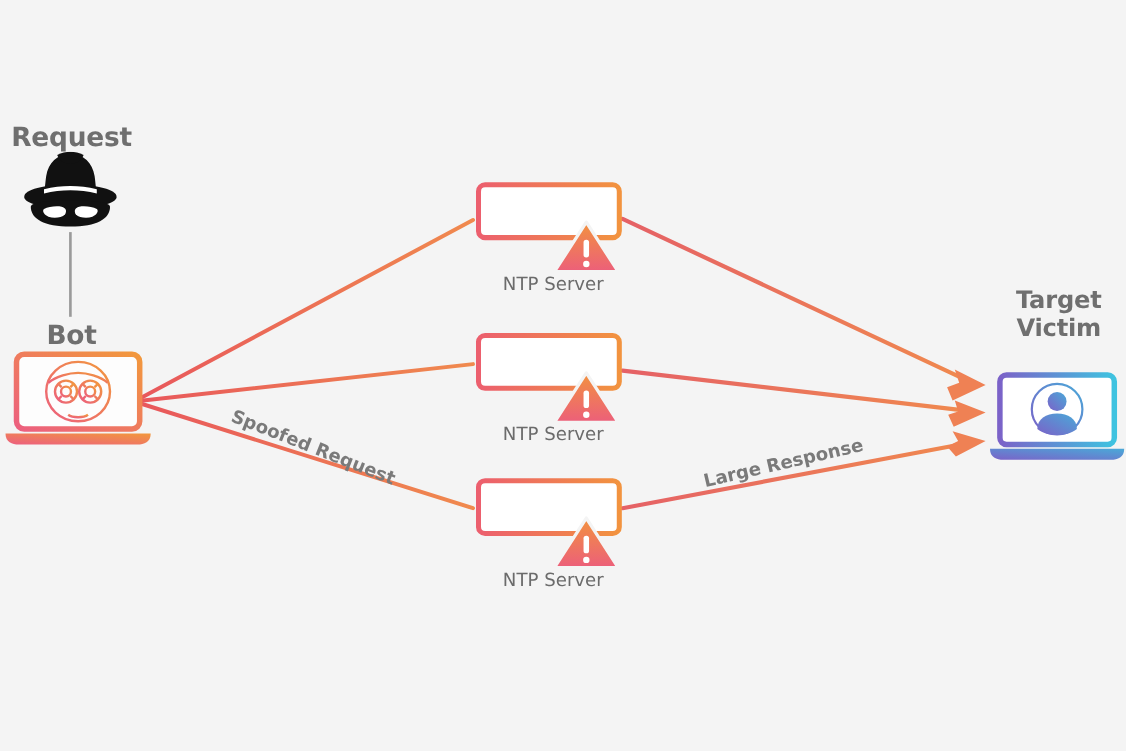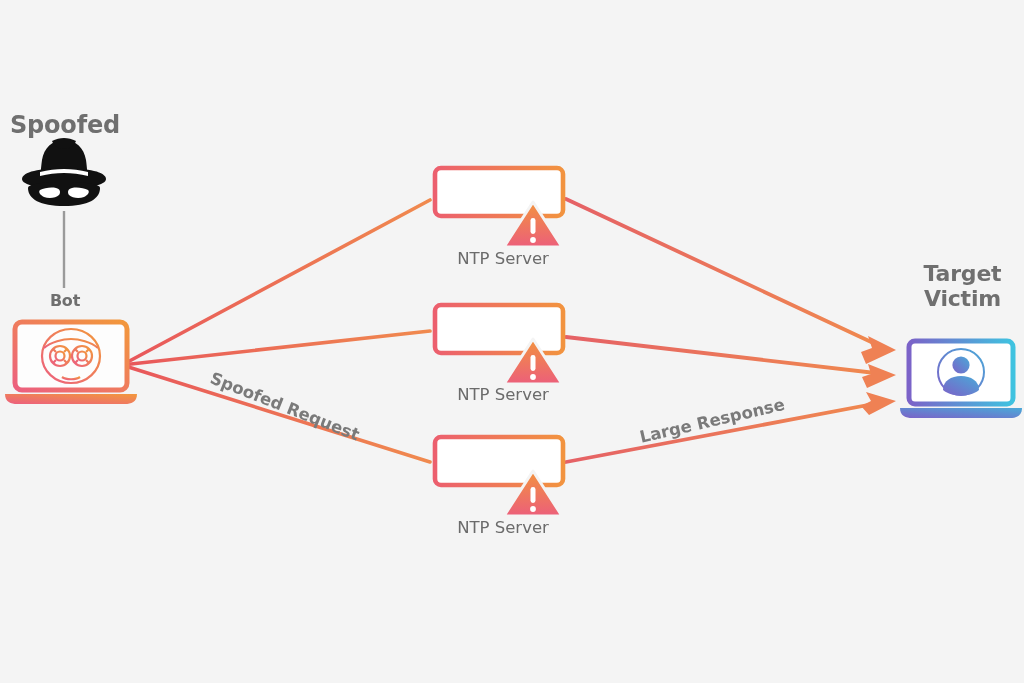--- a/index.html
+++ b/index.html
@@ -34,21 +34,21 @@
   .lbl-attacker {
     left: 0px;
     top: 112px;
     width: 130px;
     font-size: 24px;
   }
   .lbl-bot {
     left: 0px;
     top: 292px;
     width: 130px;
-    font-size: 16px;
+    font-size: 24px;
   }
   .lbl-target {
     left: 880px;
     top: 262px;
     width: 165px;
     font-size: 22px;
   }
   .lbl-server {
     color: #6b6b6b;
     font-weight: normal;
@@ -150,21 +150,21 @@
       <polygon points="896,350 868,336 872,348 861,352 866,364"></polygon>
     </g>
     <g fill="#ef8154">
       <polygon points="896,375 868,364 871,374 862,377 867,388"></polygon>
     </g>
     <g fill="#ef8154">
       <polygon points="896,401 866,392 871,401 861,406 869,415"></polygon>
     </g>
   </svg>
 
-  <div class="node-label lbl-attacker">Spoofed</div>
+  <div class="node-label lbl-attacker">Request</div>
   <div class="icon-box attacker-icon">
     <svg width="92" height="70" viewBox="0 0 92 70" xmlns="http://www.w3.org/2000/svg">
       <path d="M46 2 C34 2 26 10 24 22 C23 29 23 33 22 37 L70 37 C69 33 69 29 68 22 C66 10 58 2 46 2 Z" fill="#111111"></path>
       <path d="M34 3 C36 8 40 11 46 11 C52 11 56 8 58 3 C54 1 50 0 46 0 C42 0 38 1 34 3 Z" fill="#111111"></path>
       <path d="M4 41 C4 34 22 30 46 30 C70 30 88 34 88 41 C88 47 70 51 46 51 C22 51 4 47 4 41 Z" fill="#111111"></path>
       <path d="M22 34 C30 32 38 31 46 31 C54 31 62 32 70 34 L70 38 C62 36 54 35 46 35 C38 35 30 36 22 38 Z" fill="#ffffff"></path>
       <path d="M10 50 C10 46 24 44 46 44 C68 44 82 46 82 50 C82 61 70 68 46 68 C22 68 10 61 10 50 Z" fill="#111111"></path>
       <path d="M22 52 C26 50 33 49 38 50 C42 51 43 54 41 57 C38 60 31 61 26 59 C22 57 20 54 22 52 Z" fill="#ffffff"></path>
       <path d="M70 52 C66 50 59 49 54 50 C50 51 49 54 51 57 C54 60 61 61 66 59 C70 57 72 54 70 52 Z" fill="#ffffff"></path>
     </svg>

